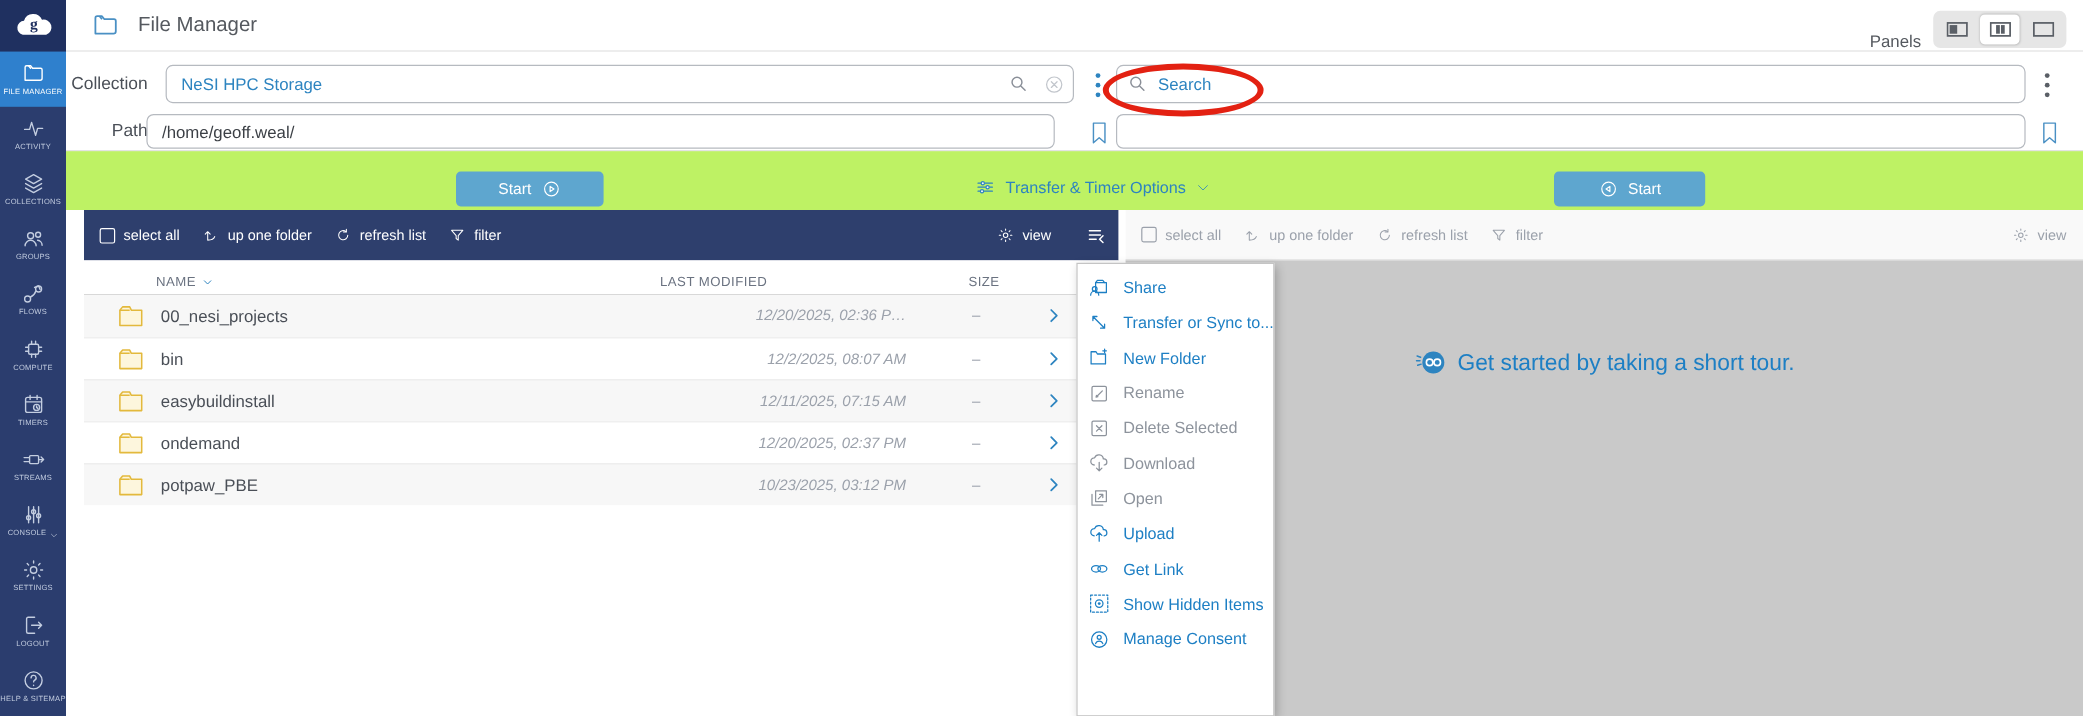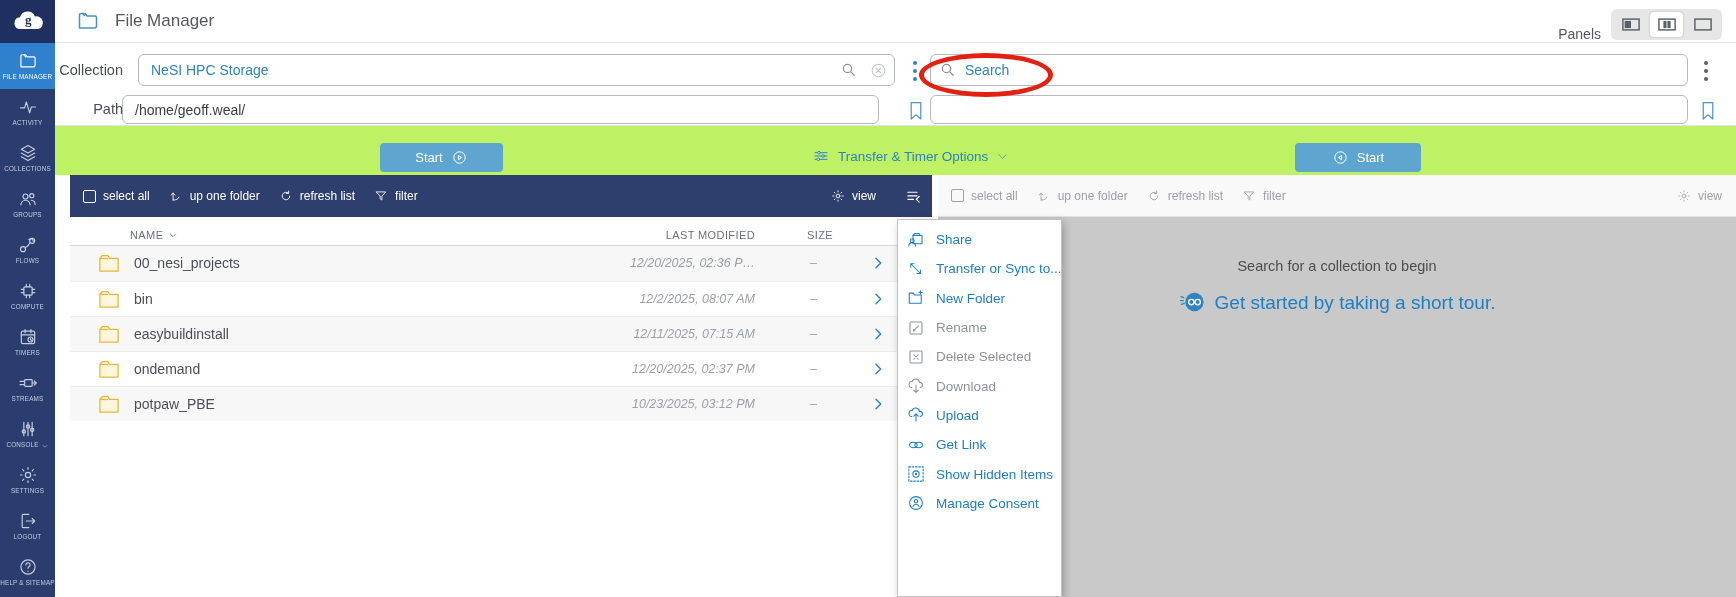--- a/index.html
+++ b/index.html
@@ -69,21 +69,21 @@
   .tb-view { margin-left:auto; margin-right:14px; }
   .toolbar.dark .tb-view { margin-right:10px; }
   #collapse-btn { margin-right:10px; cursor:pointer; }
   #collapse-btn svg { width:17px; height:17px; stroke:#fff; fill:none; stroke-width:1.7; stroke-linecap:round; }
 
   
   #table-header { position:relative; height:29px; border-bottom:1px solid #d8d8d8; background:#fff; }
   .hdr { position:absolute; top:12px; font-size:11px; letter-spacing:.4px; color:#6a7280; }
   #hdr-name { left:60px; display:flex; gap:5px; align-items:center; cursor:pointer; }
   #hdr-name svg { width:10px; height:10px; stroke:#2d84c0; fill:none; stroke-width:2; }
-  #hdr-modified { left:480px; width:205px; text-align:right; }
+  #hdr-modified { left:480px; width:205px; }
   #hdr-size { left:737px; }
   .frow { position:relative; height:35px; cursor:pointer; }
   .frow.alt { background:#f7f7f7; }
   .frow + .frow { border-top:1px solid #ececec; }
   .folder-ic { position:absolute; left:28px; top:7px; width:22px; height:20px; }
   .fname { position:absolute; left:64px; top:9px; font-size:14px; color:#4a4f57; }
   .fdate { position:absolute; left:480px; top:10px; width:205px; text-align:right; font-size:12.5px; font-style:italic; color:#9ba1ab; }
   .fsize { position:absolute; left:740px; top:10px; font-size:12.5px; color:#9ba1ab; }
   .rchev { position:absolute; left:800px; top:9px; width:16px; height:16px; stroke:#2d84c0; fill:none; stroke-width:2.2; stroke-linecap:round; stroke-linejoin:round; }
 
@@ -450,21 +450,20 @@
       </div>
     <div class="tbi tb-view">
         <svg viewBox="0 0 24 24">
           <circle cx="12" cy="12" r="3.2"></circle>
           <path d="M12 5V3M12 21v-2M5 12H3M21 12h-2M7 7 5.6 5.6M18.4 18.4 17 17M17 7l1.4-1.4M5.6 18.4 7 17"></path>
         </svg>
         <span>view</span>
       </div>
   </div>
   <div id="right-content">
-    <div id="empty-msg">Search for a collection to begin</div>
     <div id="tour-row">
       <svg width="27" height="27" viewBox="0 0 28 28">
         <path d="M2 8l3 1M1.5 12h3M2.5 16l3-1" stroke="#2d84c0" stroke-width="1.3" fill="none" stroke-linecap="round"></path>
         <circle cx="16" cy="13.5" r="9.5" fill="#2d84c0"></circle>
         <circle cx="12.8" cy="13.5" r="2.8" fill="none" stroke="#fff" stroke-width="1.4"></circle>
         <circle cx="19.4" cy="13.5" r="2.8" fill="none" stroke="#fff" stroke-width="1.4"></circle>
         <path d="M15.6 13.5h1" stroke="#fff" stroke-width="1.4"></path>
       </svg>
       <span id="tour-link">Get started by taking a short tour.</span>
     </div>
@@ -508,20 +507,28 @@
       </svg>
     <span>Delete Selected</span>
   </div>
   <div class="mi off">
     <svg viewBox="0 0 24 24">
         <path d="M6.5 14a4 4 0 0 1 .4-8 5 5 0 0 1 9.7 1.2A3.4 3.4 0 0 1 17.5 14"></path>
         <path d="M12 11v9M9 17.5l3 3 3-3"></path>
       </svg>
     <span>Download</span>
   </div>
+  <div class="mi off">
+    <svg viewBox="0 0 24 24">
+        <path d="M8 4h12v12H8z"></path>
+        <path d="M4 8v12h12"></path>
+        <path d="M11 13l5-5M12.5 8H16v3.5"></path>
+      </svg>
+    <span>Open</span>
+  </div>
   <div class="mi on">
     <svg viewBox="0 0 24 24">
         <path d="M6.5 14a4 4 0 0 1 .4-8 5 5 0 0 1 9.7 1.2A3.4 3.4 0 0 1 17.5 14"></path>
         <path d="M12 20v-9M9 13.5l3-3 3 3"></path>
       </svg>
     <span>Upload</span>
   </div>
   <div class="mi on">
     <svg viewBox="0 0 24 24">
         <ellipse cx="8.5" cy="12" rx="5" ry="3.6"></ellipse>

